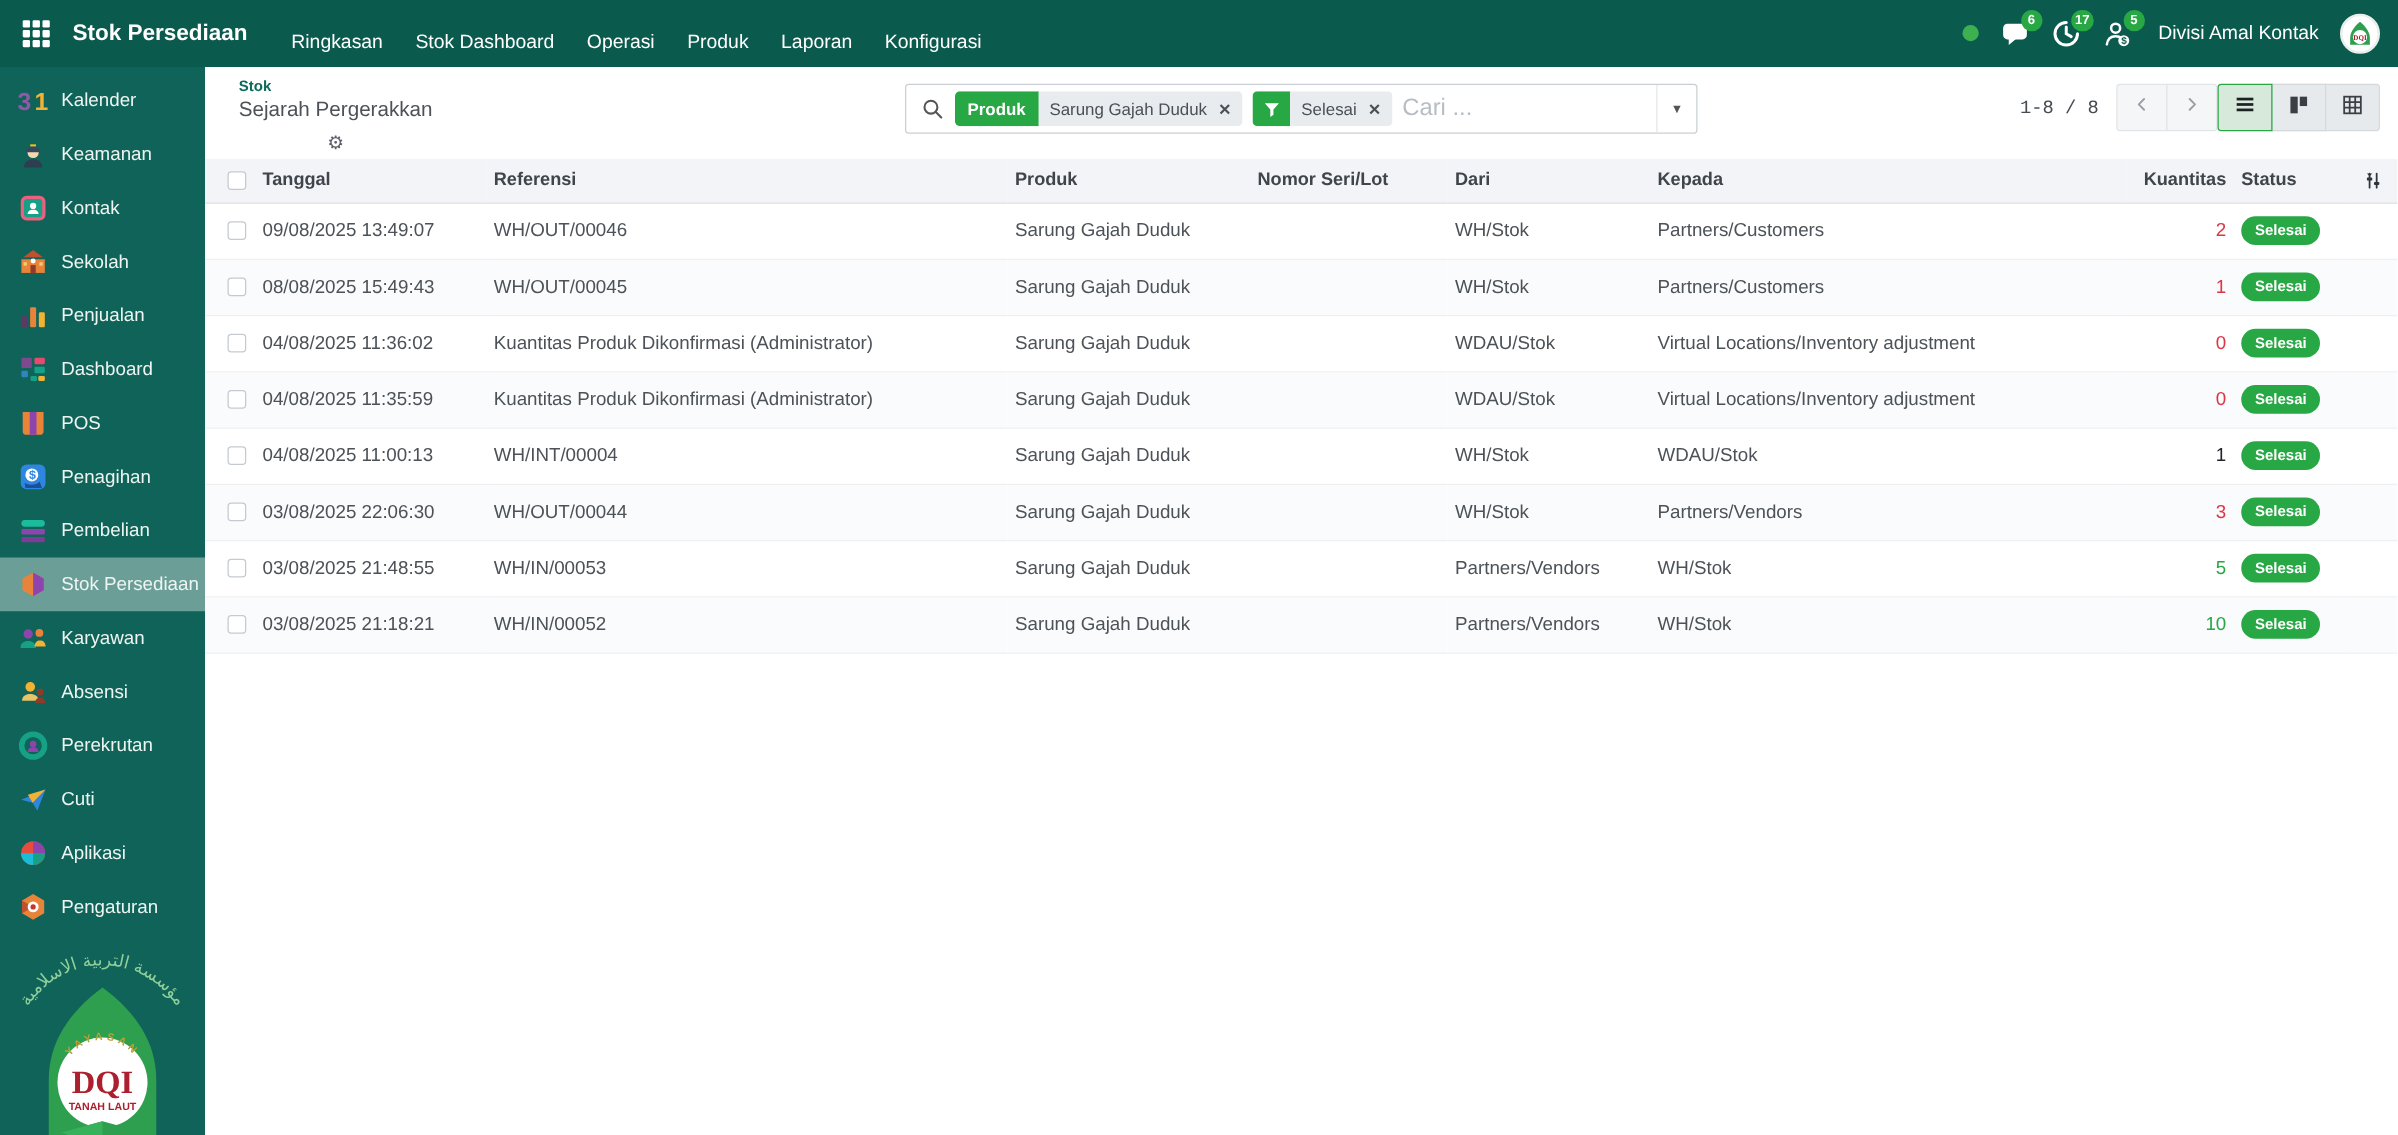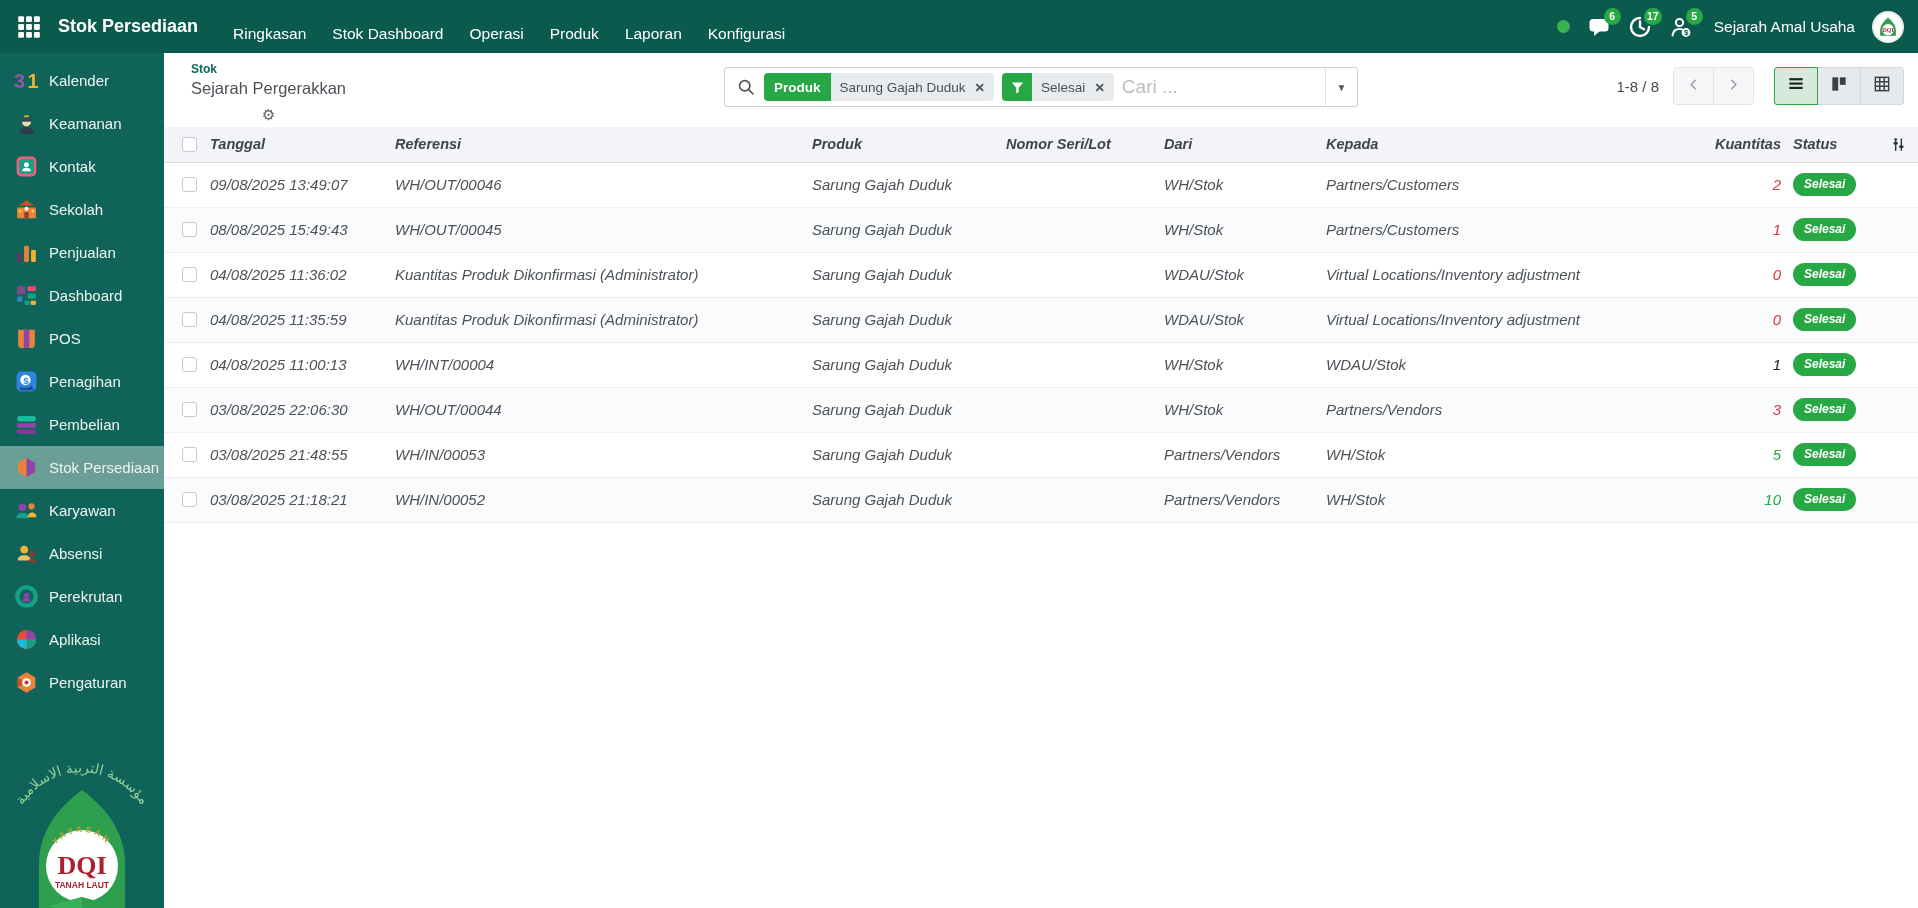--- a/index.html
+++ b/index.html
@@ -45,37 +45,37 @@
   .facet-cat { background:#28a745; color:#fff; font-weight:bold; display:flex; align-items:center; padding:0 10px; }
   .facet-fico { background:#28a745; display:flex; align-items:center; justify-content:center; width:30px; }
   .facet-fico svg { width:15px; height:15px; }
   .facet-val { background:#e9ecef; color:#495057; display:flex; align-items:center; padding:0 9px; gap:9px; }
   .facet-x { color:#4a5055; font-size:12.5px; cursor:pointer; font-weight:bold; }
   .search-input { flex:1; border:none; outline:none; font-size:19px; color:#444; min-width:40px; background:transparent; }
   .search-input::placeholder { color:#b6bdc3; }
   .search-caret { width:32px; align-self:stretch; display:flex; align-items:center; justify-content:center; color:#555; font-size:10px; cursor:pointer; border-left:1px solid #e3e6e8; }
 
   
-  .right-ctrl { position:absolute; right:14px; top:14px; display:flex; align-items:flex-start; gap:20px; }
+  .right-ctrl { position:absolute; right:14px; top:14px; display:flex; align-items:flex-start; gap:0;font-family:Liberation Mono, monospace; }
   .pager { display:flex; align-items:center; gap:14px; }
   .pager-text { font-size:15px; color:#454b51; white-space:nowrap; }
   .pg-group { display:flex; }
   .pg-btn { width:41px; height:38px; background:#f5f6f7; border:1px solid #e2e5e8; display:flex; align-items:center; justify-content:center; cursor:pointer; }
   .pg-btn:first-child { border-radius:3px 0 0 3px; }
   .pg-btn:last-child { border-radius:0 3px 3px 0; margin-left:-1px; }
   .pg-btn svg { width:17px; height:17px; }
   .switcher { display:flex; }
   .sw-btn { width:44px; height:38px; background:#e7eaec; border:1px solid #d5d9dc; display:flex; align-items:center; justify-content:center; cursor:pointer; margin-left:-1px; }
   .sw-btn:first-child { border-radius:3px 0 0 3px; margin-left:0; }
   .sw-btn:last-child { border-radius:0 3px 3px 0; }
   .sw-btn.active { background:#d6e9da; border:1px solid #28a745; position:relative; z-index:2; }
   .sw-btn svg { width:20px; height:20px; }
 
   
-  .table-wrap { position:absolute; top:74px; left:0; right:0; bottom:0; overflow:hidden;font-style:italic; }
+  .table-wrap { position:absolute; top:74px; left:0; right:0; bottom:0; overflow:hidden; }
   table { border-collapse:collapse; table-layout:fixed; width:1754px; font-size:15px; color:#4c5257; }
   thead th { background:#f2f4f7; border-bottom:1px solid #d9dee3; height:35px; text-align:left; font-weight:bold; color:#3f454b; padding:0 6px; font-size:14.5px; white-space:nowrap; cursor:pointer; }
   tbody td { height:45px; border-bottom:1px solid #edeff1; padding:0 6px; white-space:nowrap; overflow:hidden; text-overflow:ellipsis; }
   tbody tr { cursor:pointer; }
   tbody tr:nth-child(even) { background:#fafbfc; }
   .col-sel{width:40px;} .col-date{width:185px;} .col-ref{width:417px;} .col-prod{width:194px;}
   .col-serial{width:158px;} .col-from{width:162px;} .col-to{width:381px;}
   .col-qty{width:86px;text-align:right;} .col-status{width:92px;} .col-opt{width:39px;text-align:center;}
   th.col-qty{text-align:right;}
   .cb { width:15px; height:15px; border:1px solid #c3cad1; border-radius:3px; background:#fff; margin-left:12px; cursor:pointer; }
@@ -128,21 +128,21 @@
     </span>
     <span class="tray">
       <span><svg viewBox="0 0 24 24">
             <circle cx="10.5" cy="7.5" r="3.6" stroke="#fff" stroke-width="2" fill="none"></circle>
             <path d="M3.5 20.5c.6-4.4 3.2-6.6 7-6.6 1.9 0 3.5.5 4.7 1.5" stroke="#fff" stroke-width="2" fill="none" stroke-linecap="round"></path>
             <circle cx="17" cy="17.5" r="4.4" fill="#fff"></circle>
             <text x="15" y="20.4" font-size="8" font-weight="bold" fill="#0b5a4e" font-family="Liberation Sans,sans-serif">$</text>
           </svg></span>
       <span class="tray-badge">5</span>
     </span>
-    <span class="company">Sejarah Amal Usaha</span>
+    <span class="company">Divisi Amal Kontak</span>
     <span class="avatar"><svg viewBox="0 0 32 32">
           <circle cx="16" cy="16" r="16" fill="#fff"></circle>
           <path d="M16 5 C10 10, 7 15, 7 20 L7 26 L25 26 L25 20 C25 15, 22 10, 16 5 Z" fill="#2e9e4f"></path>
           <circle cx="16" cy="19" r="6.5" fill="#fff"></circle>
           <text x="16" y="22" text-anchor="middle" font-size="6.5" font-weight="bold" fill="#ab1f2e" font-family="Liberation Serif,serif">DQI</text>
         </svg></span>
   </div>
 </div>
 
 <div class="sidebar">
@@ -252,20 +252,27 @@
           </svg></span>
         <span>Absensi</span>
       </div>
       <div class="side-item">
         <span class="ico"><svg viewBox="0 0 24 24">
             <circle cx="12" cy="12" r="8.8" fill="none" stroke="#16a085" stroke-width="4.2"></circle>
             <circle cx="12" cy="10.8" r="2.5" fill="#8e44ad"></circle>
             <path d="M7.9 16.8c0-2.5 1.9-3.6 4.1-3.6s4.1 1.1 4.1 3.6z" fill="#8e44ad"></path>
           </svg></span>
         <span>Perekrutan</span>
+      </div>
+      <div class="side-item">
+        <span class="ico"><svg viewBox="0 0 24 24">
+            <path d="M2.8 12.2L21.5 4.5l-6.3 16.3-3.6-6.2z" fill="#2e86de"></path>
+            <path d="M21.5 4.5l-9.9 10.1-3.6-6.2z" fill="#f2b233"></path>
+          </svg></span>
+        <span>Cuti</span>
       </div>
       <div class="side-item">
         <span class="ico"><svg viewBox="0 0 24 24">
             <circle cx="12" cy="12" r="9.2" fill="#e74c3c"></circle>
             <path d="M12 2.8a9.2 9.2 0 0 1 9.2 9.2H12z" fill="#8e44ad"></path>
             <path d="M21.2 12A9.2 9.2 0 0 1 12 21.2V12z" fill="#16a085"></path>
             <path d="M12 21.2A9.2 9.2 0 0 1 2.8 12H12z" fill="#1abcd8"></path>
           </svg></span>
         <span>Aplikasi</span>
       </div>

